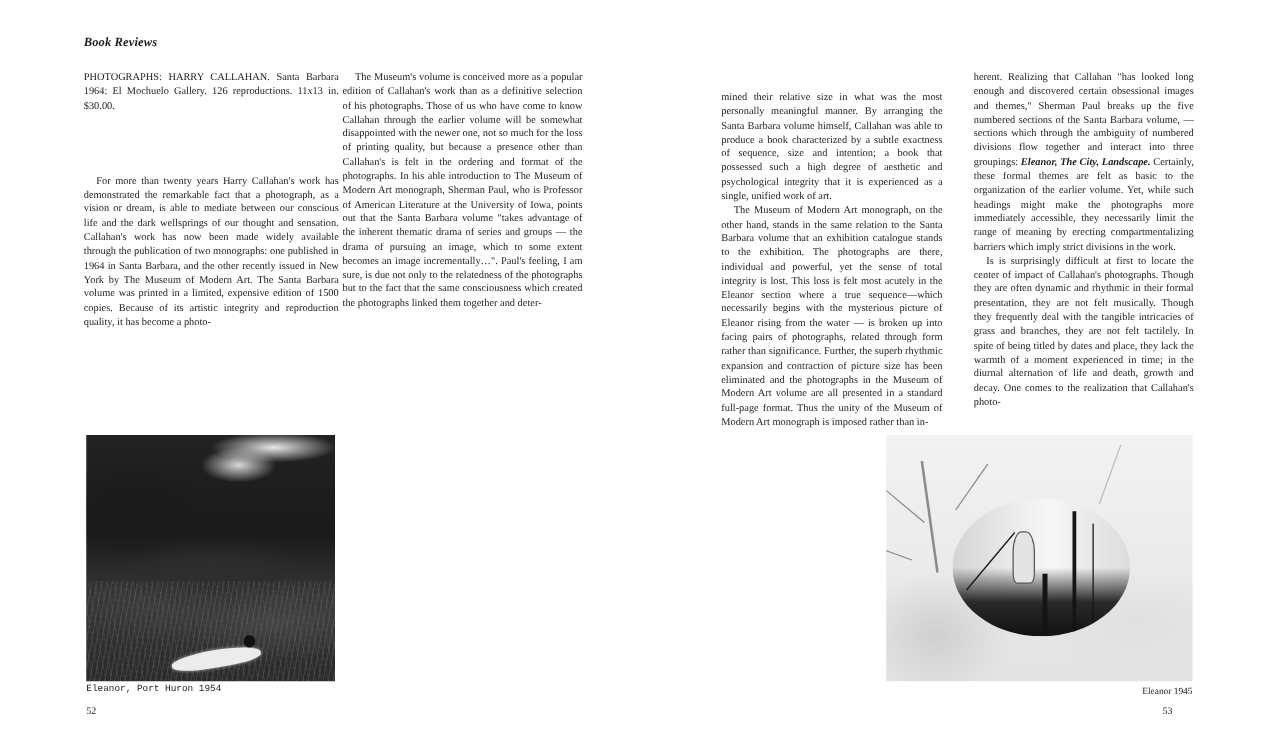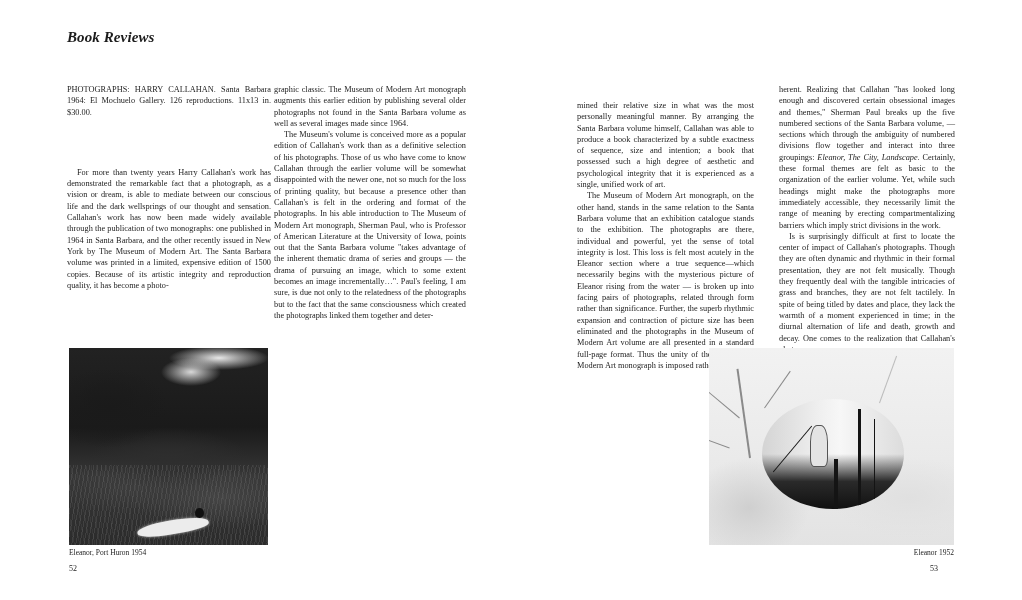--- a/index.html
+++ b/index.html
@@ -7,36 +7,35 @@
       width: 1022px; height: 600px; background: #ffffff; position: relative; overflow: hidden;
       font-family: "Liberation Serif", "DejaVu Serif", serif; color: #1c1c1c;
     }
     .spread { position: absolute; inset: 0; }
     .page-left, .page-right { position: absolute; top: 0; height: 600px; }
     .page-left { left: 0; width: 511px; }
     .page-right { left: 511px; width: 511px; }
 
     .running-head {
       position: absolute; left: 67px; top: 29px;
-      font-style: italic; font-weight: bold; font-size: 15px; letter-spacing: 0.1px;
+      font-style: italic; font-weight: bold; font-size: 10px; letter-spacing: 0.1px;
     }
     .col {
       position: absolute; font-size: 8.3px; line-height: 11.3px; text-align: justify;
       hyphens: manual;
-      margin-top: 28px;
     }
     .col p { margin: 0; text-indent: 10px; }
     .col p.noindent { text-indent: 0; }
     .col .biblio { margin: 0 0 10px 0; text-indent: 0; }
     .col-1 { left: 67px; top: 56px; width: 204px; }
     .col-1 .body-start { margin-top: 49px; }
     .col-2 { left: 274px; top: 56px; width: 192px; }
     .col-3 { left: 577px; top: 72px; width: 177px; }
     .col-4 { left: 779px; top: 56px; width: 176px; }
-    em.title { font-style: italic; }
+    em.title { font-style: italic; font-weight: bold; }
     .photo { position: absolute; overflow: hidden; }
     .photo-left {
       left: 69px; top: 348px; width: 199px; height: 197px;
       background:
         radial-gradient(ellipse 30px 14px at 122px 24px, #d8d8d8 0%, rgba(216,216,216,0) 100%),
         radial-gradient(ellipse 50px 12px at 150px 10px, #e8e8e8 0%, rgba(232,232,232,0) 100%),
         radial-gradient(ellipse 60px 40px at 40px 60px, #1a1a1a 0%, rgba(20,20,20,0) 100%),
         radial-gradient(ellipse 80px 30px at 100px 110px, #2e2e2e 0%, rgba(40,40,40,0) 100%),
         radial-gradient(ellipse 70px 25px at 60px 140px, #3c3c3c 0%, rgba(60,60,60,0) 100%),
         radial-gradient(ellipse 90px 30px at 150px 150px, #444 0%, rgba(68,68,68,0) 100%),
@@ -70,41 +69,40 @@
       background:
         linear-gradient(180deg, rgba(0,0,0,0) 0%, rgba(0,0,0,0) 50%, #2a2a2a 75%, #111 100%),
         linear-gradient(90deg, #d4d4d4 0%, #efefef 40%, #f7f7f7 55%, #dcdcdc 100%);
     }
     .photo-right .oval .trunk { position: absolute; background: #141414; }
     .photo-right .oval .person {
       position: absolute; left: 48px; top: 26px; width: 16px; height: 40px;
       background: #e4e4e4; border: 1px solid #555; border-radius: 40% 40% 20% 20%;
     }
     .caption { position: absolute; font-size: 7.5px; color: #1c1c1c; }
-    .caption-left { left: 69px; top: 548px; }
+    .caption-left { left: 69px; top: 548px; font-family: Liberation Mono, monospace; }
     .caption-right { left: 830px; top: 548px; width: 124px; text-align: right; }
     .folio { position: absolute; font-size: 8px; color: #1c1c1c; text-align: center; }
     .folio-left { left: 69px; top: 564px; }
     .folio-right { left: 930px; top: 564px; width: 24px; text-align: left; }
   </style>
 </head>
 <body>
 
 <div class="spread">
 
   <div class="page-left">
     <div class="running-head">Book Reviews</div>
 
     <div class="col col-1">
       <p class="biblio">PHOTOGRAPHS: HARRY CALLAHAN. Santa Barbara 1964: El Mochuelo Gallery. 126 reproductions. 11x13 in. $30.00.</p>
       <p class="body-start">For more than twenty years Harry Callahan's work has demonstrated the remarkable fact that a photograph, as a vision or dream, is able to mediate between our conscious life and the dark wellsprings of our thought and sensation. Callahan's work has now been made widely available through the publication of two monographs: one published in 1964 in Santa Barbara, and the other recently issued in New York by The Museum of Modern Art. The Santa Barbara volume was printed in a limited, expensive edition of 1500 copies. Because of its artistic integrity and reproduction quality, it has become a photo-</p>
     </div>
 
     <div class="col col-2">
-      <p class="noindent">graphic classic. The Museum of Modern Art monograph augments this earlier edition by publishing several older photographs not found in the Santa Barbara volume as well as several images made since 1964.</p>
       <p>The Museum's volume is conceived more as a popular edition of Callahan's work than as a definitive selection of his photographs. Those of us who have come to know Callahan through the earlier volume will be somewhat disappointed with the newer one, not so much for the loss of printing quality, but because a presence other than Callahan's is felt in the ordering and format of the photographs. In his able introduction to The Museum of Modern Art monograph, Sherman Paul, who is Professor of American Literature at the University of Iowa, points out that the Santa Barbara volume "takes advantage of the inherent thematic drama of series and groups — the drama of pursuing an image, which to some extent becomes an image incrementally…". Paul's feeling, I am sure, is due not only to the relatedness of the photographs but to the fact that the same consciousness which created the photographs linked them together and deter-</p>
     </div>
 
     <div class="photo photo-left" title="Photograph of a woman lying in tall grass before dark trees">
       <div class="grass"></div>
       <div class="figure-body"></div>
       <div class="figure-head"></div>
     </div>
     <div class="caption caption-left">Eleanor, Port Huron 1954</div>
     <div class="folio folio-left">52</div>
@@ -129,16 +127,16 @@
     <div class="branch" style="left:20px;top:70px;width:1px;height:30px;transform:rotate(-70deg);"></div>
     <div class="branch" style="left:170px;top:5px;width:1px;height:50px;transform:rotate(20deg);opacity:0.5;"></div>
     <div class="oval">
       <div class="trunk" style="left:96px;top:10px;width:3px;height:100px;"></div>
       <div class="trunk" style="left:72px;top:60px;width:4px;height:50px;"></div>
       <div class="trunk" style="left:112px;top:20px;width:1px;height:80px;"></div>
       <div class="trunk" style="left:30px;top:20px;width:1px;height:60px;transform:rotate(40deg);"></div>
       <div class="person"></div>
     </div>
   </div>
-  <div class="caption caption-right">Eleanor 1952</div>
+  <div class="caption caption-right">Eleanor 1945</div>
   <div class="folio folio-right">53</div>
 
 </div>
 
 </body></html>

